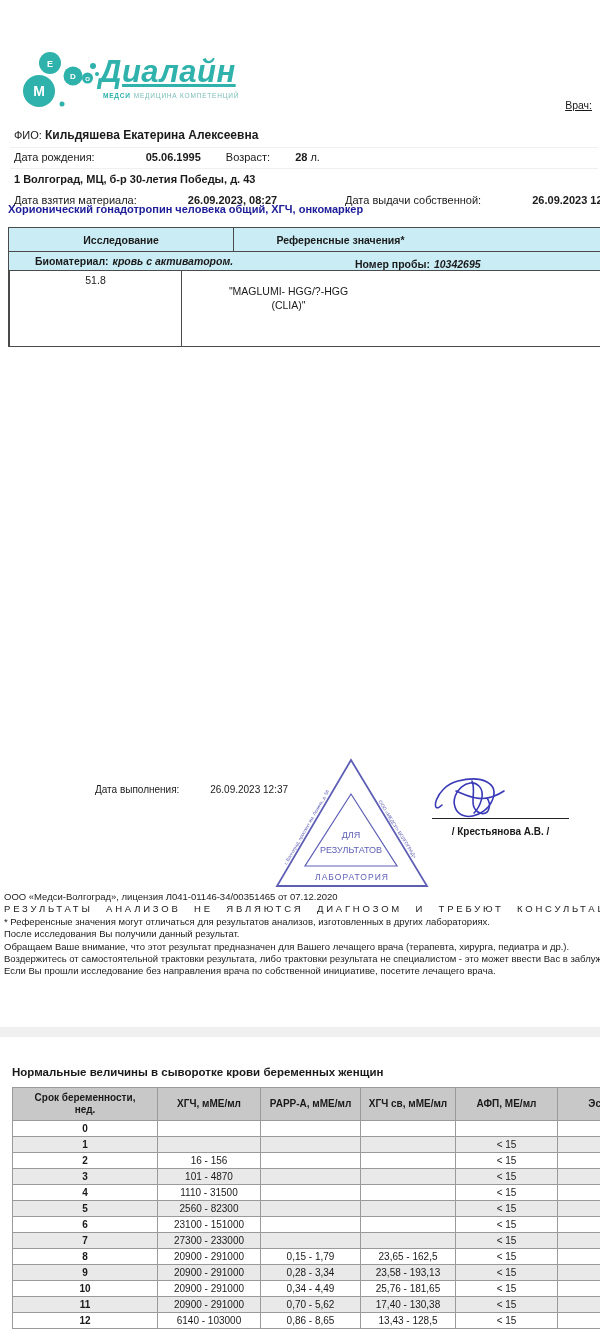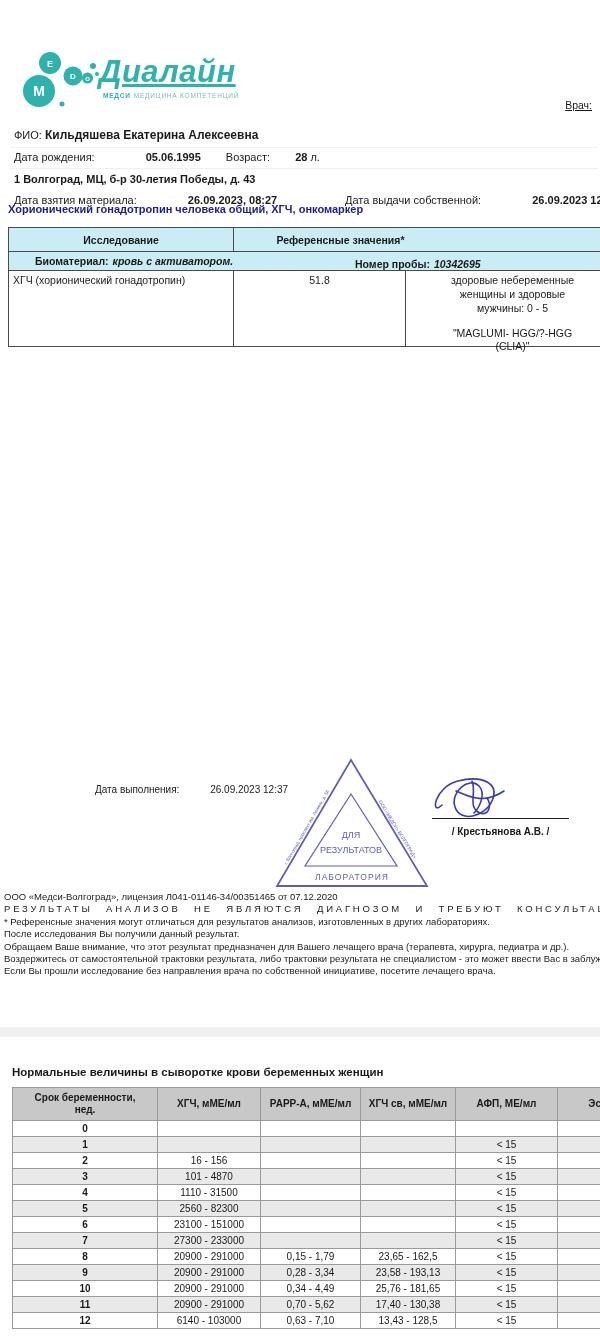--- a/index.html
+++ b/index.html
@@ -136,25 +136,22 @@
   </div>
   <div class="rrow rbio">
     <span class="lbl">Биоматериал:</span>
     <span class="b i" style="margin-left:4px">кровь с активатором.</span>
     <span class="probe">
       <span>Номер пробы:</span>
       <span class="i" style="margin-left:4px">10342695</span>
     </span>
   </div>
   <div class="rrow rdata">
-    <div class="cell c1">ХГЧ (хорионический гонадотропин)</div>
     <div class="cell c2">51.8</div>
-    <div class="cell c3"><span>здоровые небеременные
-женщины и здоровые
-мужчины:  0 - 5</span><div class="method">"MAGLUMI- HGG/?-HGG
+    <div class="cell c3"><div class="method">"MAGLUMI- HGG/?-HGG
 (CLIA)"</div></div>
   </div>
 </div>
 
 <div class="abs exec">
   <span>Дата выполнения:</span>
   <span class="val">26.09.2023 12:37</span>
 </div>
 
 <svg class="abs stamp" width="164" height="136" viewBox="0 0 164 136" opacity="0.9">
@@ -308,20 +305,20 @@
           <td class="wk">11</td>
           <td>20900 - 291000</td>
           <td>0,70 - 5,62</td>
           <td>17,40 - 130,38</td>
           <td>&lt; 15</td>
           <td></td>
         </tr>
         <tr>
           <td class="wk">12</td>
           <td>6140 - 103000</td>
-          <td>0,63 - 7,10</td>
+          <td>0,86 - 8,65</td>
           <td>13,43 - 128,5</td>
           <td>&lt; 15</td>
           <td></td>
         </tr>
       </tbody>
   </table>
 </div>
 
 </body></html>

